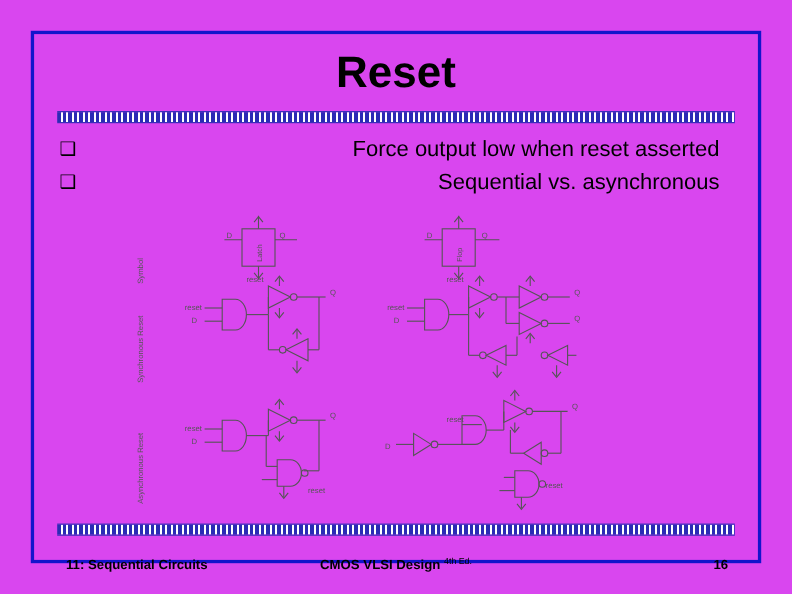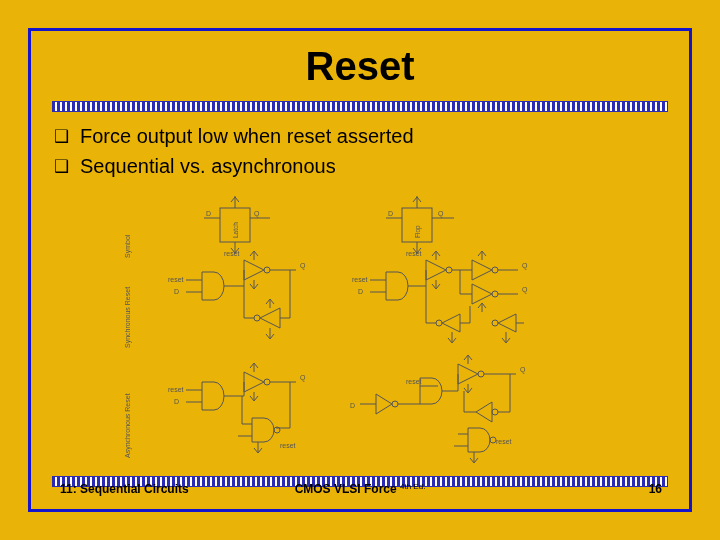--- a/index.html
+++ b/index.html
@@ -11,21 +11,21 @@
     width: 720px;
     height: 540px;
     font-family: "Liberation Sans", sans-serif;
     overflow: hidden;
   }
   .slide {
     position: relative;
     width: 720px;
     height: 540px;
     box-sizing: border-box;
-    background: #eab308;
+    background: #d946ef;
   }
   .slide-border {
     position: absolute;
     left: 28px;
     top: 28px;
     width: 664px;
     height: 484px;
     border: 3px solid #1414cc;
     box-sizing: border-box;
     pointer-events: none;
@@ -74,35 +74,36 @@
   .bullet .marker {
     font-family: "DejaVu Sans", sans-serif;
     font-size: 17px;
     width: 26px;
     flex: 0 0 26px;
     color: #000000;
     line-height: 28px;
   }
   .bullet .btext {
     flex: 1 1 auto;
+    text-align: right;
   }
 
   .figure {
     position: absolute;
     left: 120px;
     top: 196px;
     width: 470px;
     height: 272px;
   }
   .figure svg { display: block; }
 
   .footer {
     position: absolute;
     left: 52px;
-    top: 480px;
+    top: 504px;
     width: 616px;
     height: 22px;
     font-size: 12px;
     font-weight: bold;
     color: #000000;
   }
   .footer-left {
     position: absolute;
     left: 8px;
     top: 2px;
@@ -327,19 +328,19 @@
         </g>
       </g>
     </svg>
   </div>
 
   <div class="rule rule-bottom"></div>
 
   <div class="footer">
     <span class="footer-left">11: Sequential Circuits</span>
     <span class="footer-center">
-      <span>CMOS VLSI Force</span>
+      <span>CMOS VLSI Design</span>
       <span class="ed">4th Ed.</span>
     </span>
     <span class="footer-right">16</span>
   </div>
 
 </div>
 
 </body></html>

